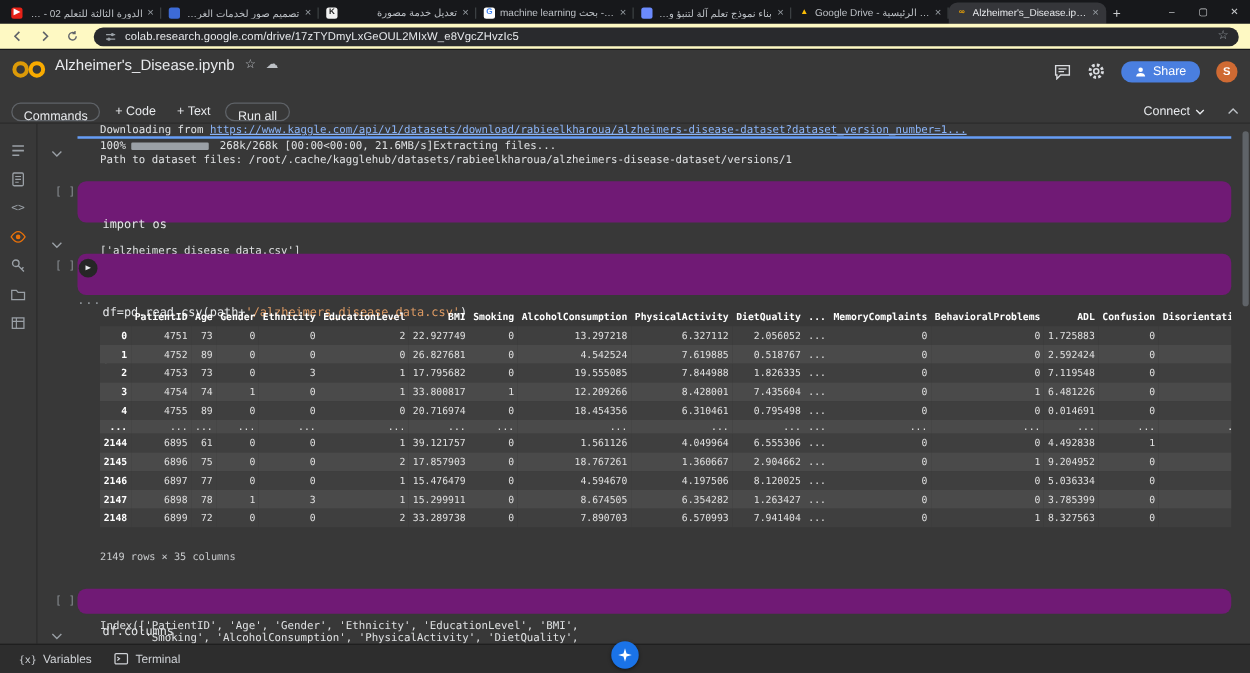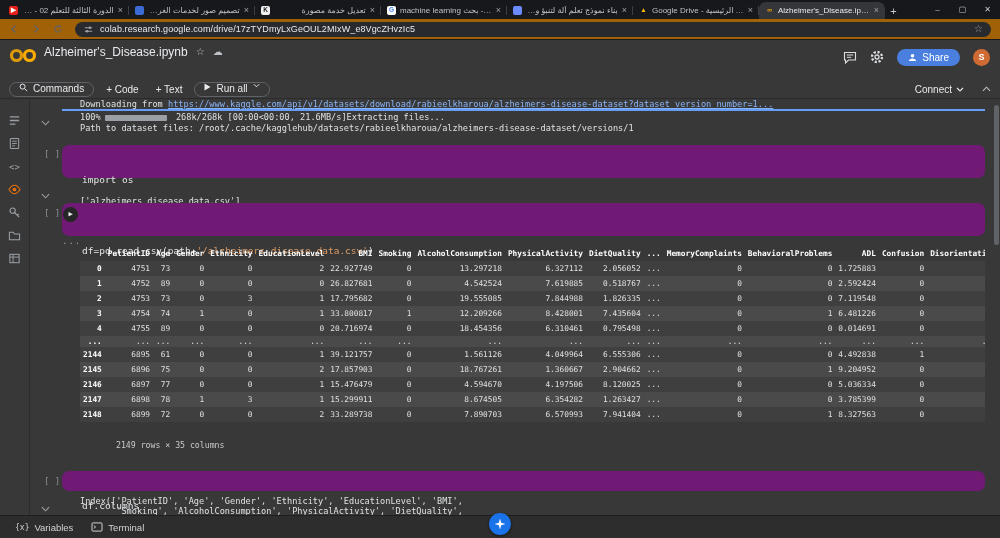--- a/index.html
+++ b/index.html
@@ -13,41 +13,41 @@
   .tab{display:flex;align-items:center;gap:4px;width:126px;min-width:0;height:17px;padding:0 6px;border-radius:7px 7px 0 0;color:#bdc1c6;font-size:8px;position:relative;}
   .tab.active{background:#35363a;color:#e8eaed;}
   .tab:not(.active)::after{content:"";position:absolute;right:0;top:4px;bottom:4px;width:1px;background:#3c4043;}
   .favicon{width:9px;height:9px;border-radius:2px;flex:none;display:flex;align-items:center;justify-content:center;font-size:6.5px;line-height:1;font-weight:bold;}
   .tab-label{flex:1;white-space:nowrap;overflow:hidden;text-overflow:ellipsis;}
   .tab-close{flex:none;font-size:9px;color:#9aa0a6;line-height:1;}
   .new-tab{width:17px;height:17px;display:flex;align-items:center;justify-content:center;color:#c9cbce;font-size:11px;}
   .win-controls{position:absolute;right:0;top:0;height:19px;display:flex;align-items:center;}
   .win-btn{width:25px;height:19px;display:flex;align-items:center;justify-content:center;color:#c9cbce;font-size:8px;}
 
-  .addressbar{position:absolute;top:19px;left:0;right:0;height:21px;background:#a16207;border-bottom:1px solid #17181b;display:flex;align-items:center;padding:0 9px;gap:12px;}
+  .addressbar{position:absolute;top:19px;left:0;right:0;height:21px;background:#fef9c3;border-bottom:1px solid #17181b;display:flex;align-items:center;padding:0 9px;gap:12px;}
   .nav-icon{color:#5f6368;display:flex;align-items:center;}
   .omnibox{flex:1;height:15px;background:#292a2d;border-radius:8px;display:flex;align-items:center;padding:0 8px;gap:6px;color:#e8eaed;font-size:9px;min-width:0;}
   .omnibox .url{flex:1;white-space:nowrap;overflow:hidden;letter-spacing:.1px;}
   .bookmark-star{color:#9aa0a6;font-size:10px;line-height:1;}
 
   
   .colab{position:absolute;top:40px;left:0;right:0;bottom:0;background:#383838;color:#e8eaed;}
   .logo{position:absolute;left:8px;top:7px;}
   .doc-title{position:absolute;left:44px;top:5px;display:flex;align-items:center;gap:8px;font-size:12px;color:#e8eaed;}
   .title-ico{color:#bdc1c6;font-size:10px;line-height:1;}
   .menubar{position:absolute;left:40px;top:23px;display:flex;font-size:10px;color:#e8eaed;}
   .menu-item{padding:0 5px;}
   .header-right{position:absolute;right:10px;top:7px;display:flex;align-items:center;gap:13px;height:20px;}
   .hdr-ico{display:flex;align-items:center;color:#dadce0;}
   .gear{font-size:13px;line-height:1;color:#dadce0;}
   .share-btn{display:flex;align-items:center;gap:5px;background:#4a7fe0;color:#fff;border-radius:10px;height:17px;padding:0 11px;font-size:10px;}
   .avatar{width:17px;height:17px;border-radius:50%;background:#cf6a33;color:#fff;font-size:9px;font-weight:bold;display:flex;align-items:center;justify-content:center;}
 
   .cmdbar{position:absolute;top:40px;left:0;right:0;height:19px;display:flex;align-items:center;padding:0 9px;gap:7px;font-size:10px;border-bottom:1px solid #2b2b2b;}
-  .pill{display:flex;align-items:flex-start;gap:5px;border:1px solid #5f6368;border-radius:10px;height:15px;padding:0 9px;color:#e8eaed;}
+  .pill{display:flex;align-items:center;gap:5px;border:1px solid #5f6368;border-radius:10px;height:15px;padding:0 9px;color:#e8eaed;flex-direction:column;}
   .flat-btn{padding:0 5px;color:#e8eaed;}
   .cmdbar-right{margin-left:auto;display:flex;align-items:center;gap:18px;}
   .connect{display:flex;align-items:center;gap:4px;color:#e8eaed;}
 
   .rail{position:absolute;left:0;top:59px;bottom:23px;width:30px;border-right:1px solid #2b2b2b;display:flex;flex-direction:column;align-items:center;padding-top:14px;gap:8px;}
   .rail-item{width:15px;height:15px;display:flex;align-items:center;justify-content:center;}
   .code-glyph{font-family:"DejaVu Sans Mono",monospace;font-size:9px;color:#9aa0a6;}
 
   .cells{position:absolute;left:30px;top:59px;right:7px;bottom:23px;overflow:hidden;font-family:"DejaVu Sans Mono",monospace;}
   .gutter{position:absolute;left:14px;font-size:9px;color:#8a8f94;white-space:pre;}
@@ -63,21 +63,21 @@
 
   .df{position:absolute;left:50px;top:147px;width:905px;overflow:hidden;}
   .df table{border-collapse:collapse;width:100%;font-family:"DejaVu Sans Mono",monospace;font-size:7.8px;}
   .df th,.df td{text-align:right;padding:0 3px;line-height:15px;white-space:nowrap;font-weight:normal;}
   .df thead th{font-weight:bold;color:#fff;}
   .df tbody th{font-weight:bold;color:#fff;}
   .df tbody td{color:#e0e0e0;}
   .df tbody tr:nth-child(odd){background:#3f3f3f;}
   .df tbody tr:nth-child(even){background:#4a4a4a;}
   .df tr.ellipsis-row th,.df tr.ellipsis-row td{line-height:11px;}
-  .df-footer{position:absolute;left:50px;top:341px;font-size:8.2px;color:#c8cacc;margin-left:36px;}
+  .df-footer{position:absolute;left:50px;top:341px;font-size:8.2px;color:#c8cacc;}
 
   .vscroll{position:absolute;right:0;top:59px;bottom:23px;width:7px;}
   .vthumb{position:absolute;left:1px;right:1px;top:6px;height:140px;background:#5f6368;border-radius:3px;}
 
   .bottombar{position:absolute;left:0;right:0;bottom:0;height:23px;background:#2d2d2d;border-top:1px solid #1f1f1f;display:flex;align-items:center;padding:0 6px;font-size:9.5px;color:#cfd2d6;}
   .bb-item{display:flex;align-items:center;gap:5px;padding:0 9px;height:100%;}
   .fab{position:absolute;left:489px;top:-3px;width:22px;height:22px;border-radius:50%;background:#1a73e8;display:flex;align-items:center;justify-content:center;box-shadow:0 1px 3px rgba(0,0,0,.5);}
 </style>
 </head>
 <body>

